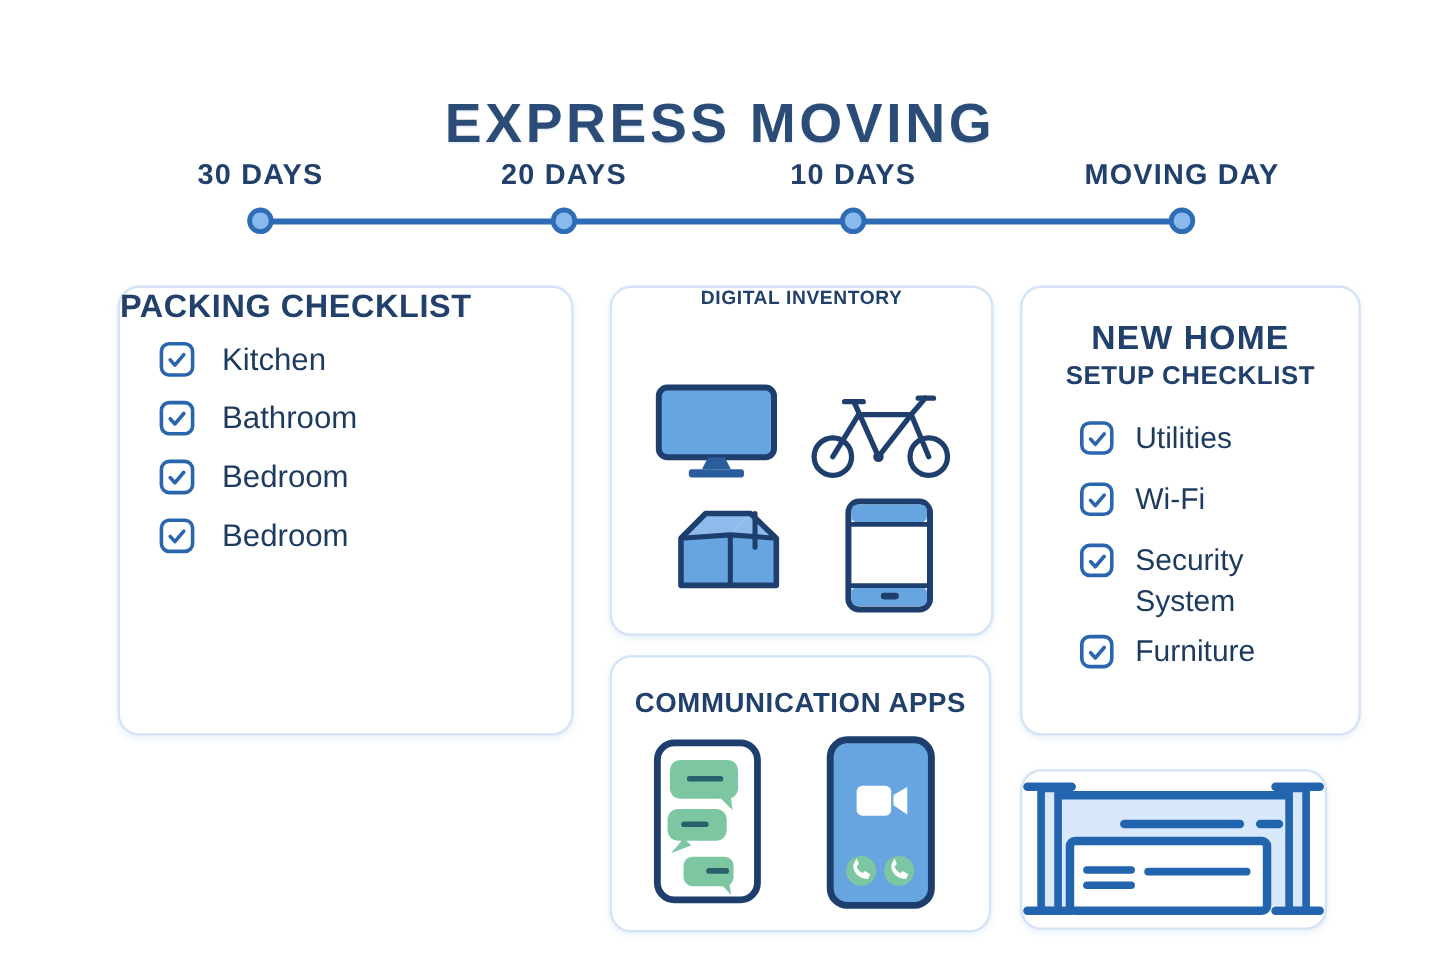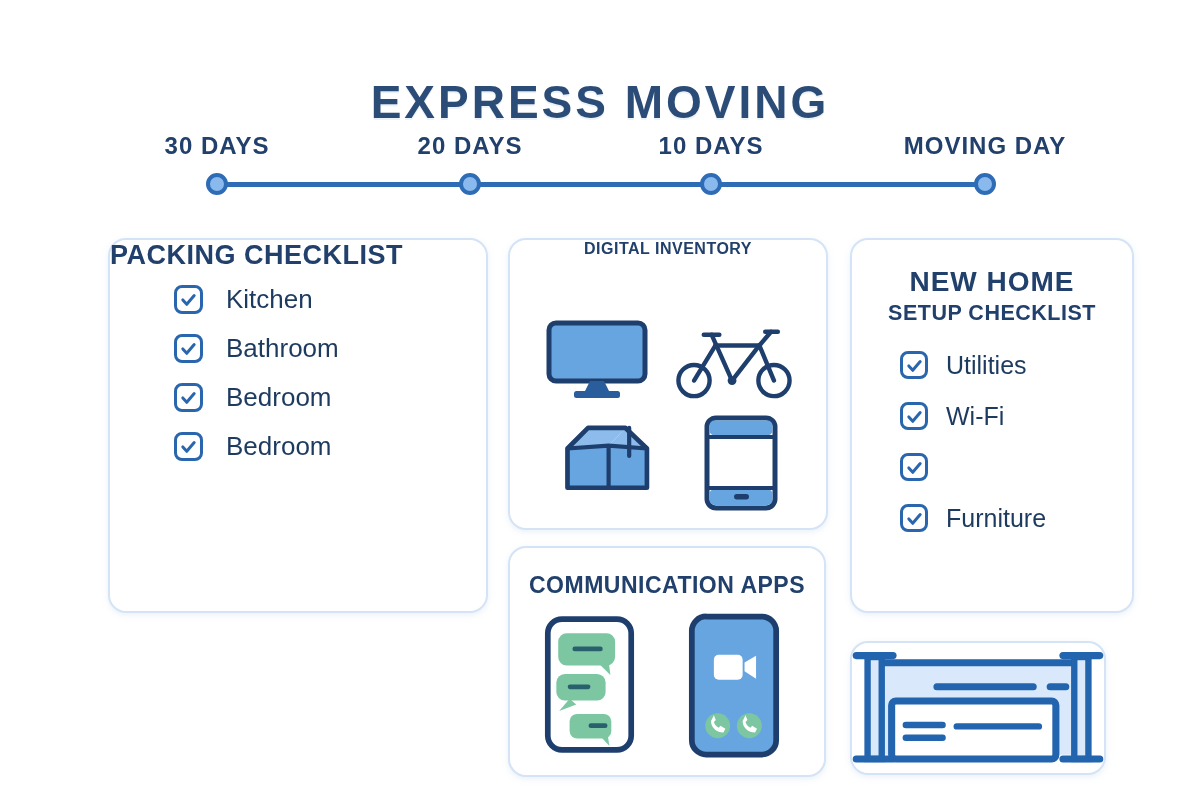--- a/index.html
+++ b/index.html
@@ -39,36 +39,36 @@
     position:absolute;top:173px;transform:translateX(-50%);
     width:14px;height:14px;border-radius:50%;
     background:var(--dot-fill);border:4px solid var(--line-blue);
   }
   
   .card{
     position:absolute;background:#fff;border:2px solid var(--card-border);
     border-radius:18px;box-sizing:border-box;
     box-shadow:0 2px 6px rgba(160,190,225,.22);
   }
-  #card-packing{left:108px;top:238px;width:380px;height:375px;}
+  #card-packing{left:98px;top:238px;width:380px;height:375px;}
   #card-inventory{left:508px;top:238px;width:320px;height:292px;}
   #card-comm{left:508px;top:546px;width:318px;height:231px;}
   #card-newhome{left:850px;top:238px;width:284px;height:375px;}
   #card-garage{left:850px;top:641px;width:256px;height:134px;}
 
   .card h2{margin:0;color:var(--navy-header);font-weight:700;}
   .title-left{margin:26px 0 10px 38px;font-size:27px;letter-spacing:.5px;}
   .title-center{text-align:center;margin-top:26px;font-size:16px;letter-spacing:.5px;}
   #card-comm .title-center{margin-top:24px;font-size:23px;}
   #card-newhome .title-line1{text-align:center;margin-top:26px;font-size:28px;letter-spacing:1px;}
   #card-newhome .title-line2{text-align:center;margin-top:3px;font-size:21.5px;letter-spacing:.5px;}
 
   
   .check-list{margin-top:4px;}
-  .check-row{display:flex;align-items:center;height:49px;padding-left:64px;gap:23px;}
+  .check-row{display:flex;align-items:center;height:49px;padding-left:33px;gap:23px;}
   .checkbox{
     width:29px;height:29px;box-sizing:border-box;flex:0 0 auto;
     border:3px solid var(--check-blue);border-radius:8px;background:#fff;
     display:flex;align-items:center;justify-content:center;
   }
   .checkbox svg{width:21px;height:21px;display:block;}
   .checkbox polyline{fill:none;stroke:var(--check-blue);stroke-width:3.4;stroke-linecap:round;stroke-linejoin:round;}
   .check-label{font-size:26px;color:var(--navy-text);}
 
   #card-newhome .check-list{margin-top:14px;}
@@ -269,20 +269,21 @@
           </span>
           <span class="check-label">Wi-Fi</span>
         </div>
 
         <div class="check-row">
           <span class="checkbox">
             <svg viewBox="0 0 24 24">
               <polyline points="5.5,12.5 10,17.5 18.5,7.5"></polyline>
             </svg>
           </span>
+          <span class="check-label">Security System</span>
         </div>
 
         <div class="check-row">
           <span class="checkbox">
             <svg viewBox="0 0 24 24">
               <polyline points="5.5,12.5 10,17.5 18.5,7.5"></polyline>
             </svg>
           </span>
           <span class="check-label">Furniture</span>
         </div>

